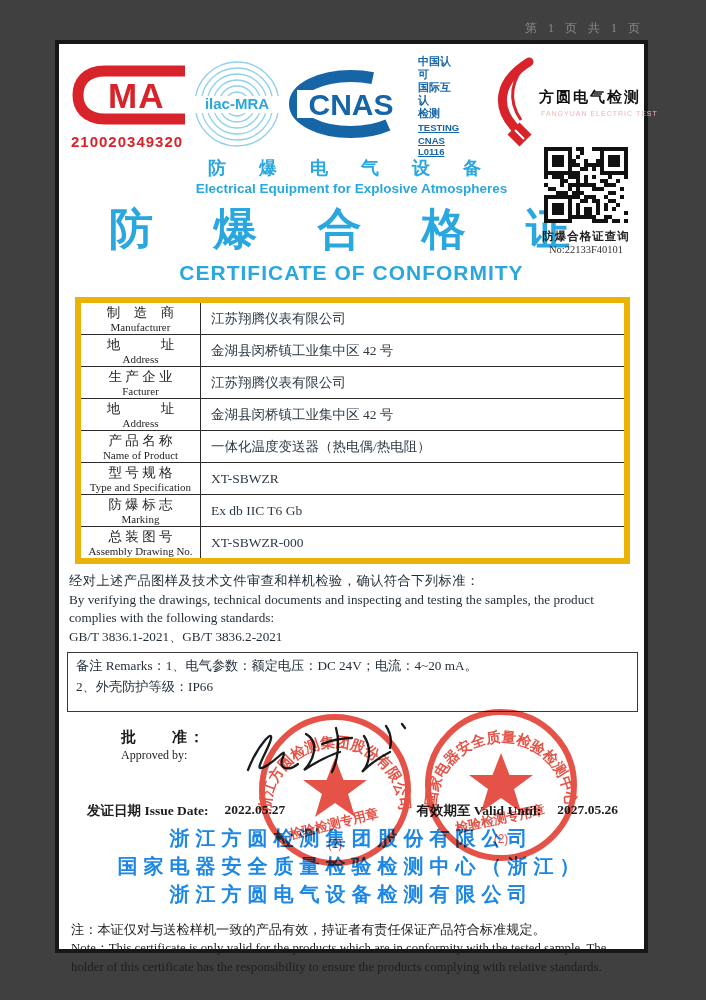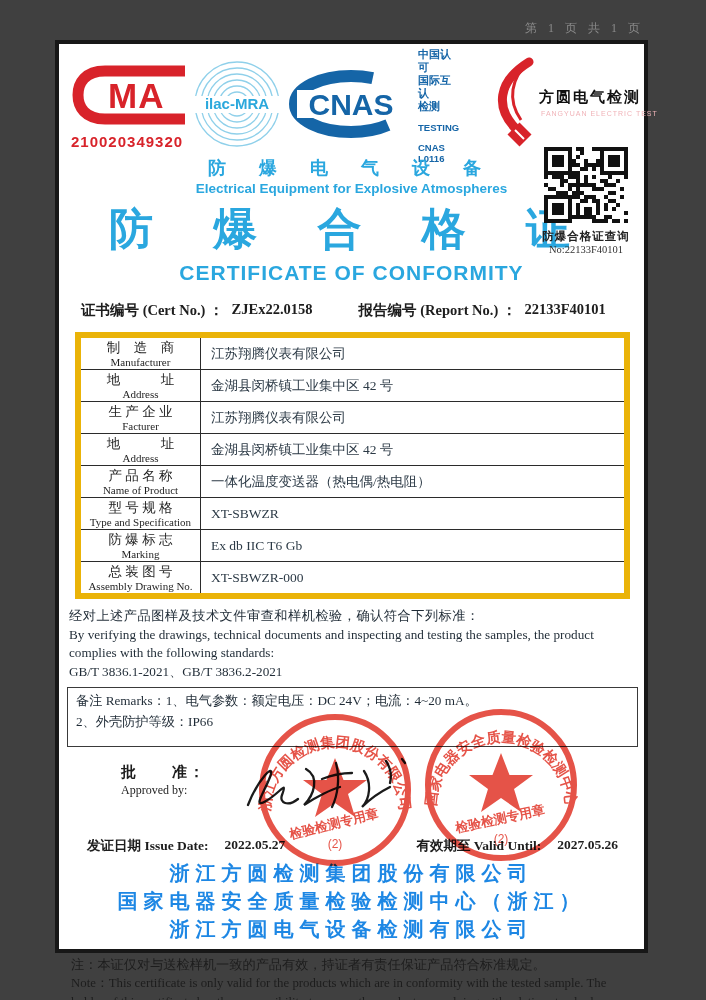--- a/index.html
+++ b/index.html
@@ -11,21 +11,21 @@
     border:4px solid #171717; background:#fff; }
   
   .logo-row { display:flex; align-items:center; margin:14px 10px 0 12px; height:96px; }
   .cma-block { width:138px; text-align:left; }
   .cma-number { color:#d8232a; font-weight:bold; font-size:15px; letter-spacing:1px;
     font-family:"Liberation Sans","DejaVu Sans",sans-serif; margin-top:1px; }
   .ilac-block { width:84px; margin-left:2px; }
   .cnas-block { display:flex; align-items:center; margin-left:10px; }
   .cnas-side { margin-left:5px; font-family:"Liberation Sans","DejaVu Sans",sans-serif; }
   .cnas-side .zh { color:#1565a7; font-size:11px; line-height:13px; font-weight:bold; }
-  .cnas-side .en { color:#1565a7; font-size:9.5px; line-height:11px; font-weight:bold; margin-top:9px; }
+  .cnas-side .en { color:#1565a7; font-size:9.5px; line-height:11px; font-weight:bold; margin-top:2px;text-decoration:underline; }
   .fy-block { margin-left:18px; position:relative; }
   
   .head-block { text-align:center; margin-top:2px; font-family:"Liberation Sans","DejaVu Sans",sans-serif; }
   .sub-zh { color:#2aa7df; font-size:18px; font-weight:bold; letter-spacing:14px; }
   .sub-en { color:#2aa7df; font-size:13.5px; font-weight:bold; margin-top:1px; }
   .title-zh { color:#2aa7df; font-size:44px; font-weight:bold; letter-spacing:24px; margin-top:4px; }
   .title-en { color:#2aa7df; font-size:21px; font-weight:bold; letter-spacing:1px; margin-top:2px; }
   
   .qr-block { position:absolute; right:8px; top:103px; width:100px; text-align:center; }
   .qr-caption { font-size:11.5px; font-weight:bold; letter-spacing:1px; margin-top:2px; }
@@ -260,26 +260,20 @@
             <rect x="16" y="2" width="3" height="3" fill="#111"></rect>
             <rect x="0" y="12" width="7" height="7" fill="#111"></rect>
             <rect x="1" y="13" width="5" height="5" fill="#fff"></rect>
             <rect x="2" y="14" width="3" height="3" fill="#111"></rect>
           </svg>
       </span>
       <div class="qr-caption">防爆合格证查询</div>
       <div class="qr-no">No:22133F40101</div>
     </div>
 
-    <div class="cert-line">
-      <span>证书编号 (Cert No.) ：</span>
-      <span class="val">ZJEx22.0158</span>
-      <span class="right">报告编号 (Report No.) ：</span>
-      <span class="val">22133F40101</span>
-    </div>
 
     <div class="info-table">
       <div class="t-row">
         <div class="t-label">
             <span class="zh">制　造　商</span>
             <span class="en">Manufacturer</span>
           </div>
         <div class="t-value">江苏翔腾仪表有限公司</div>
       </div>
       <div class="t-row">

